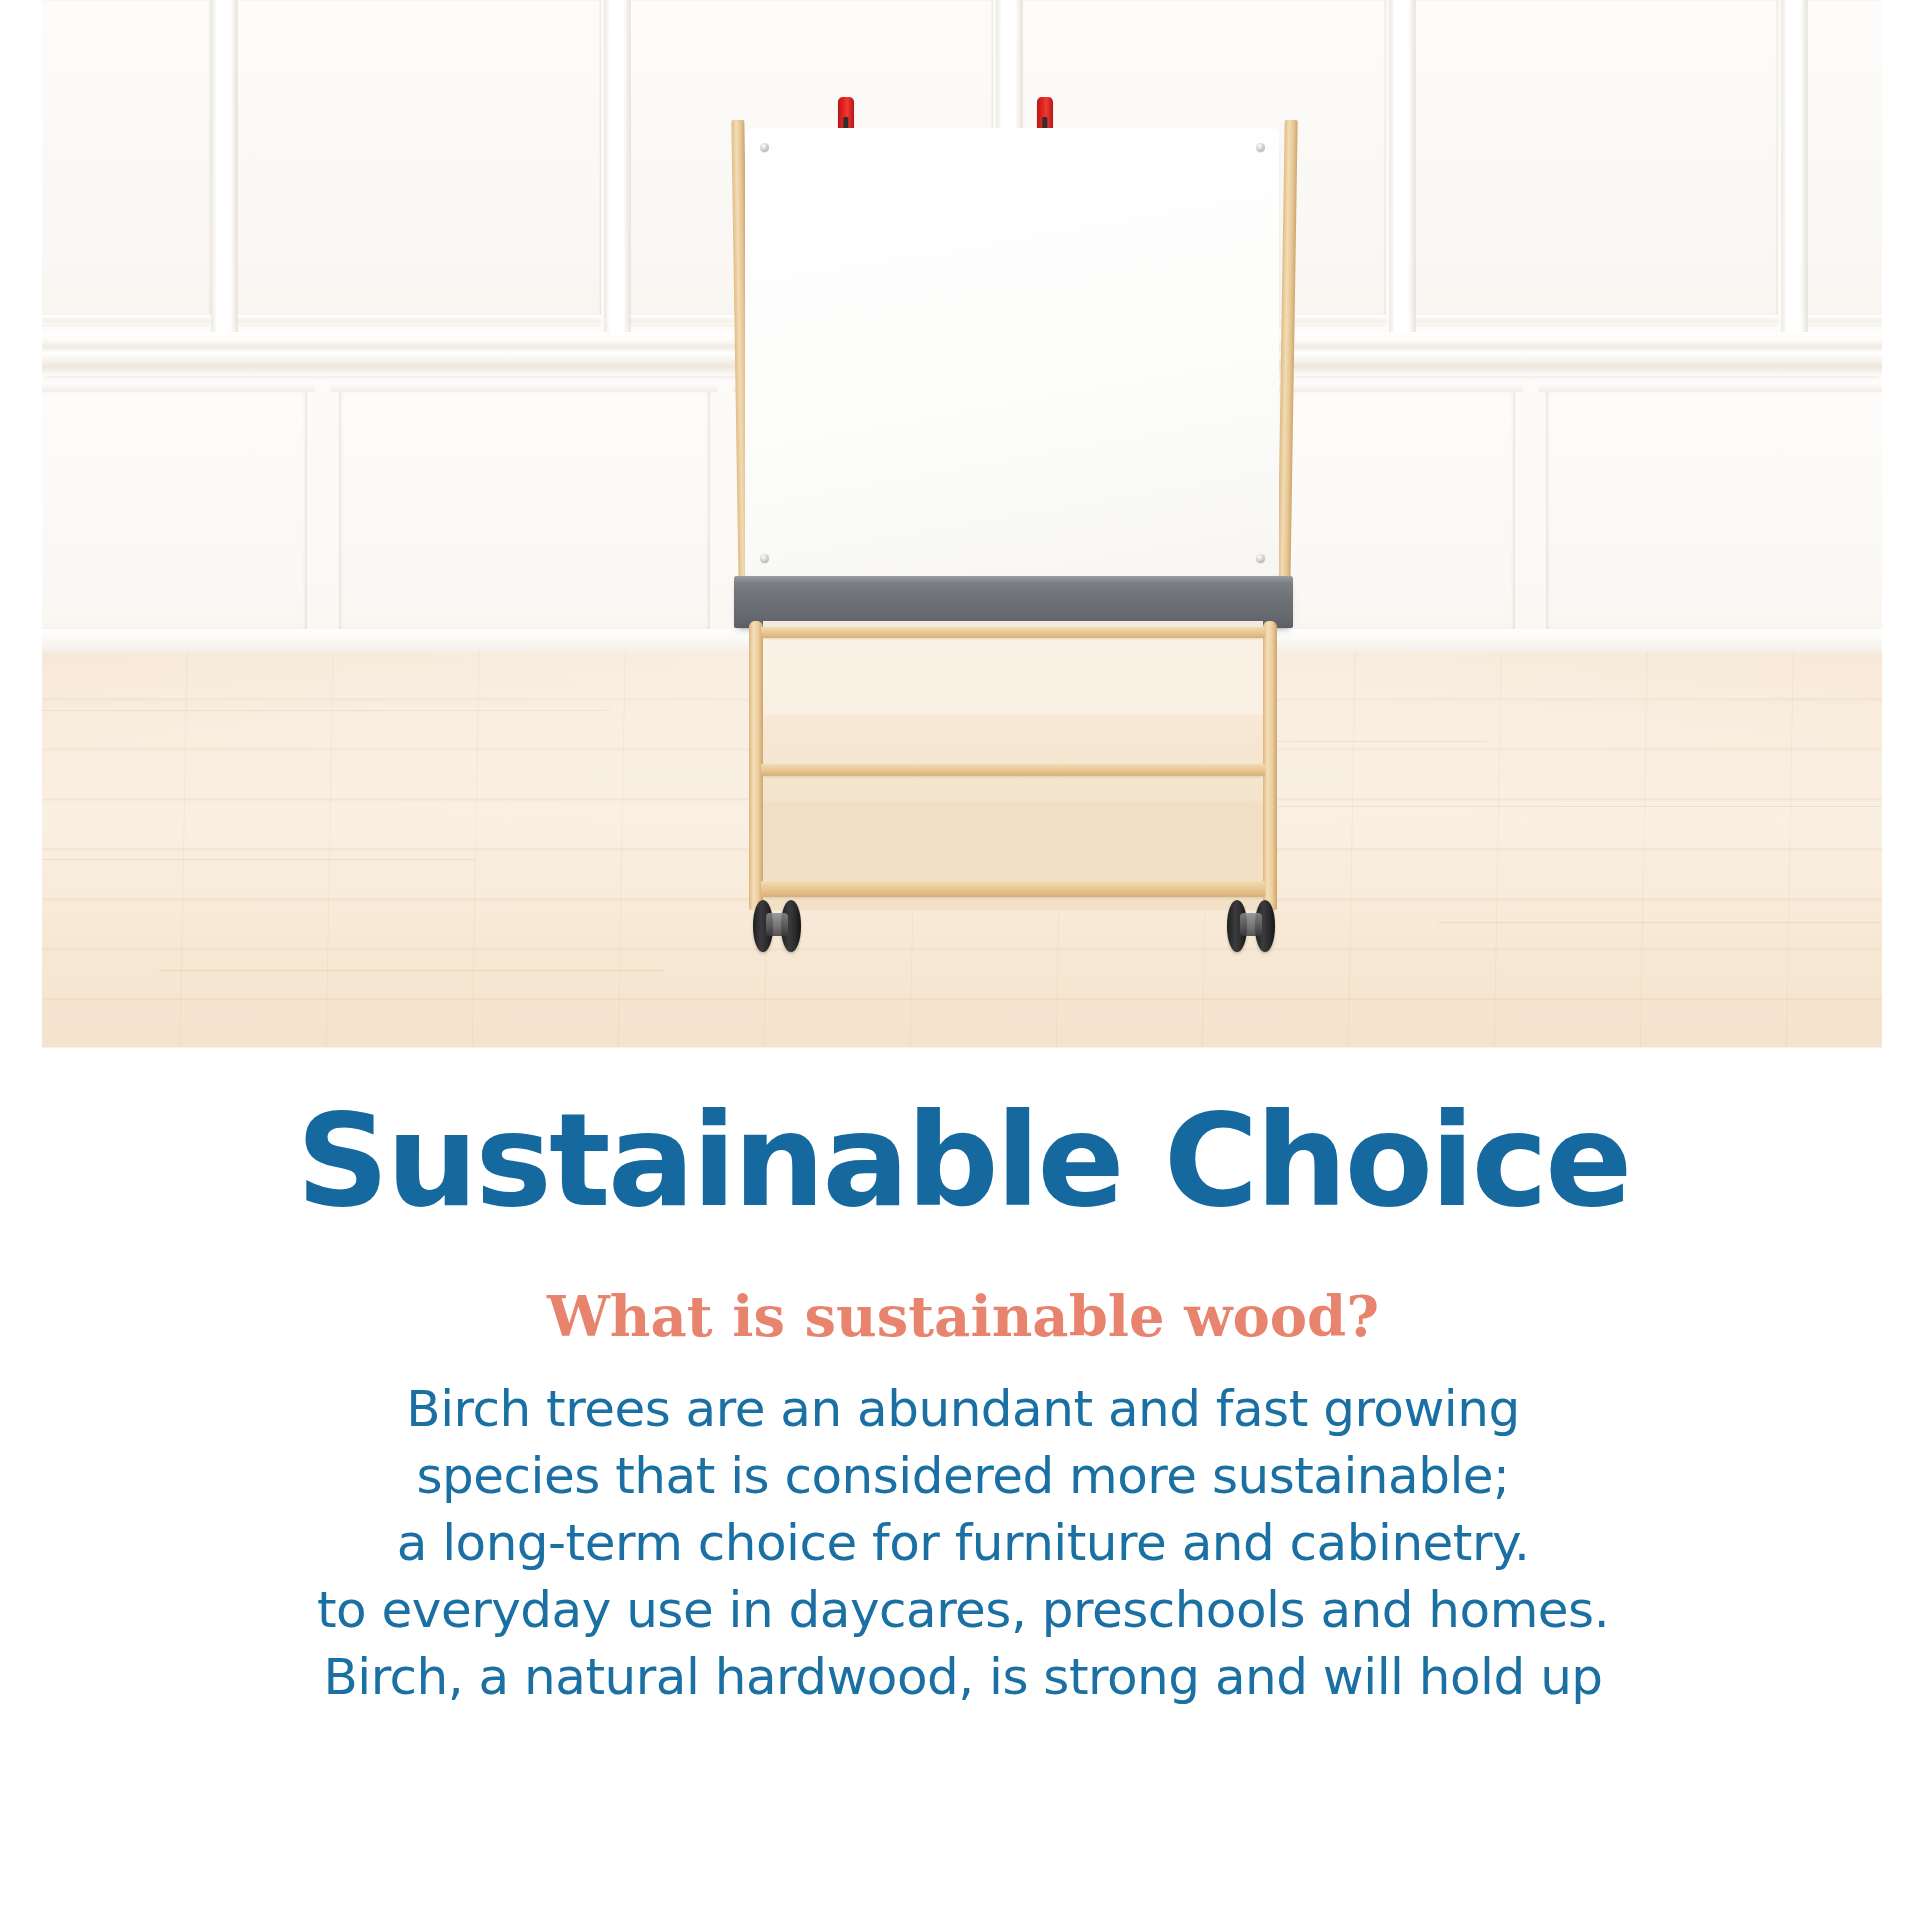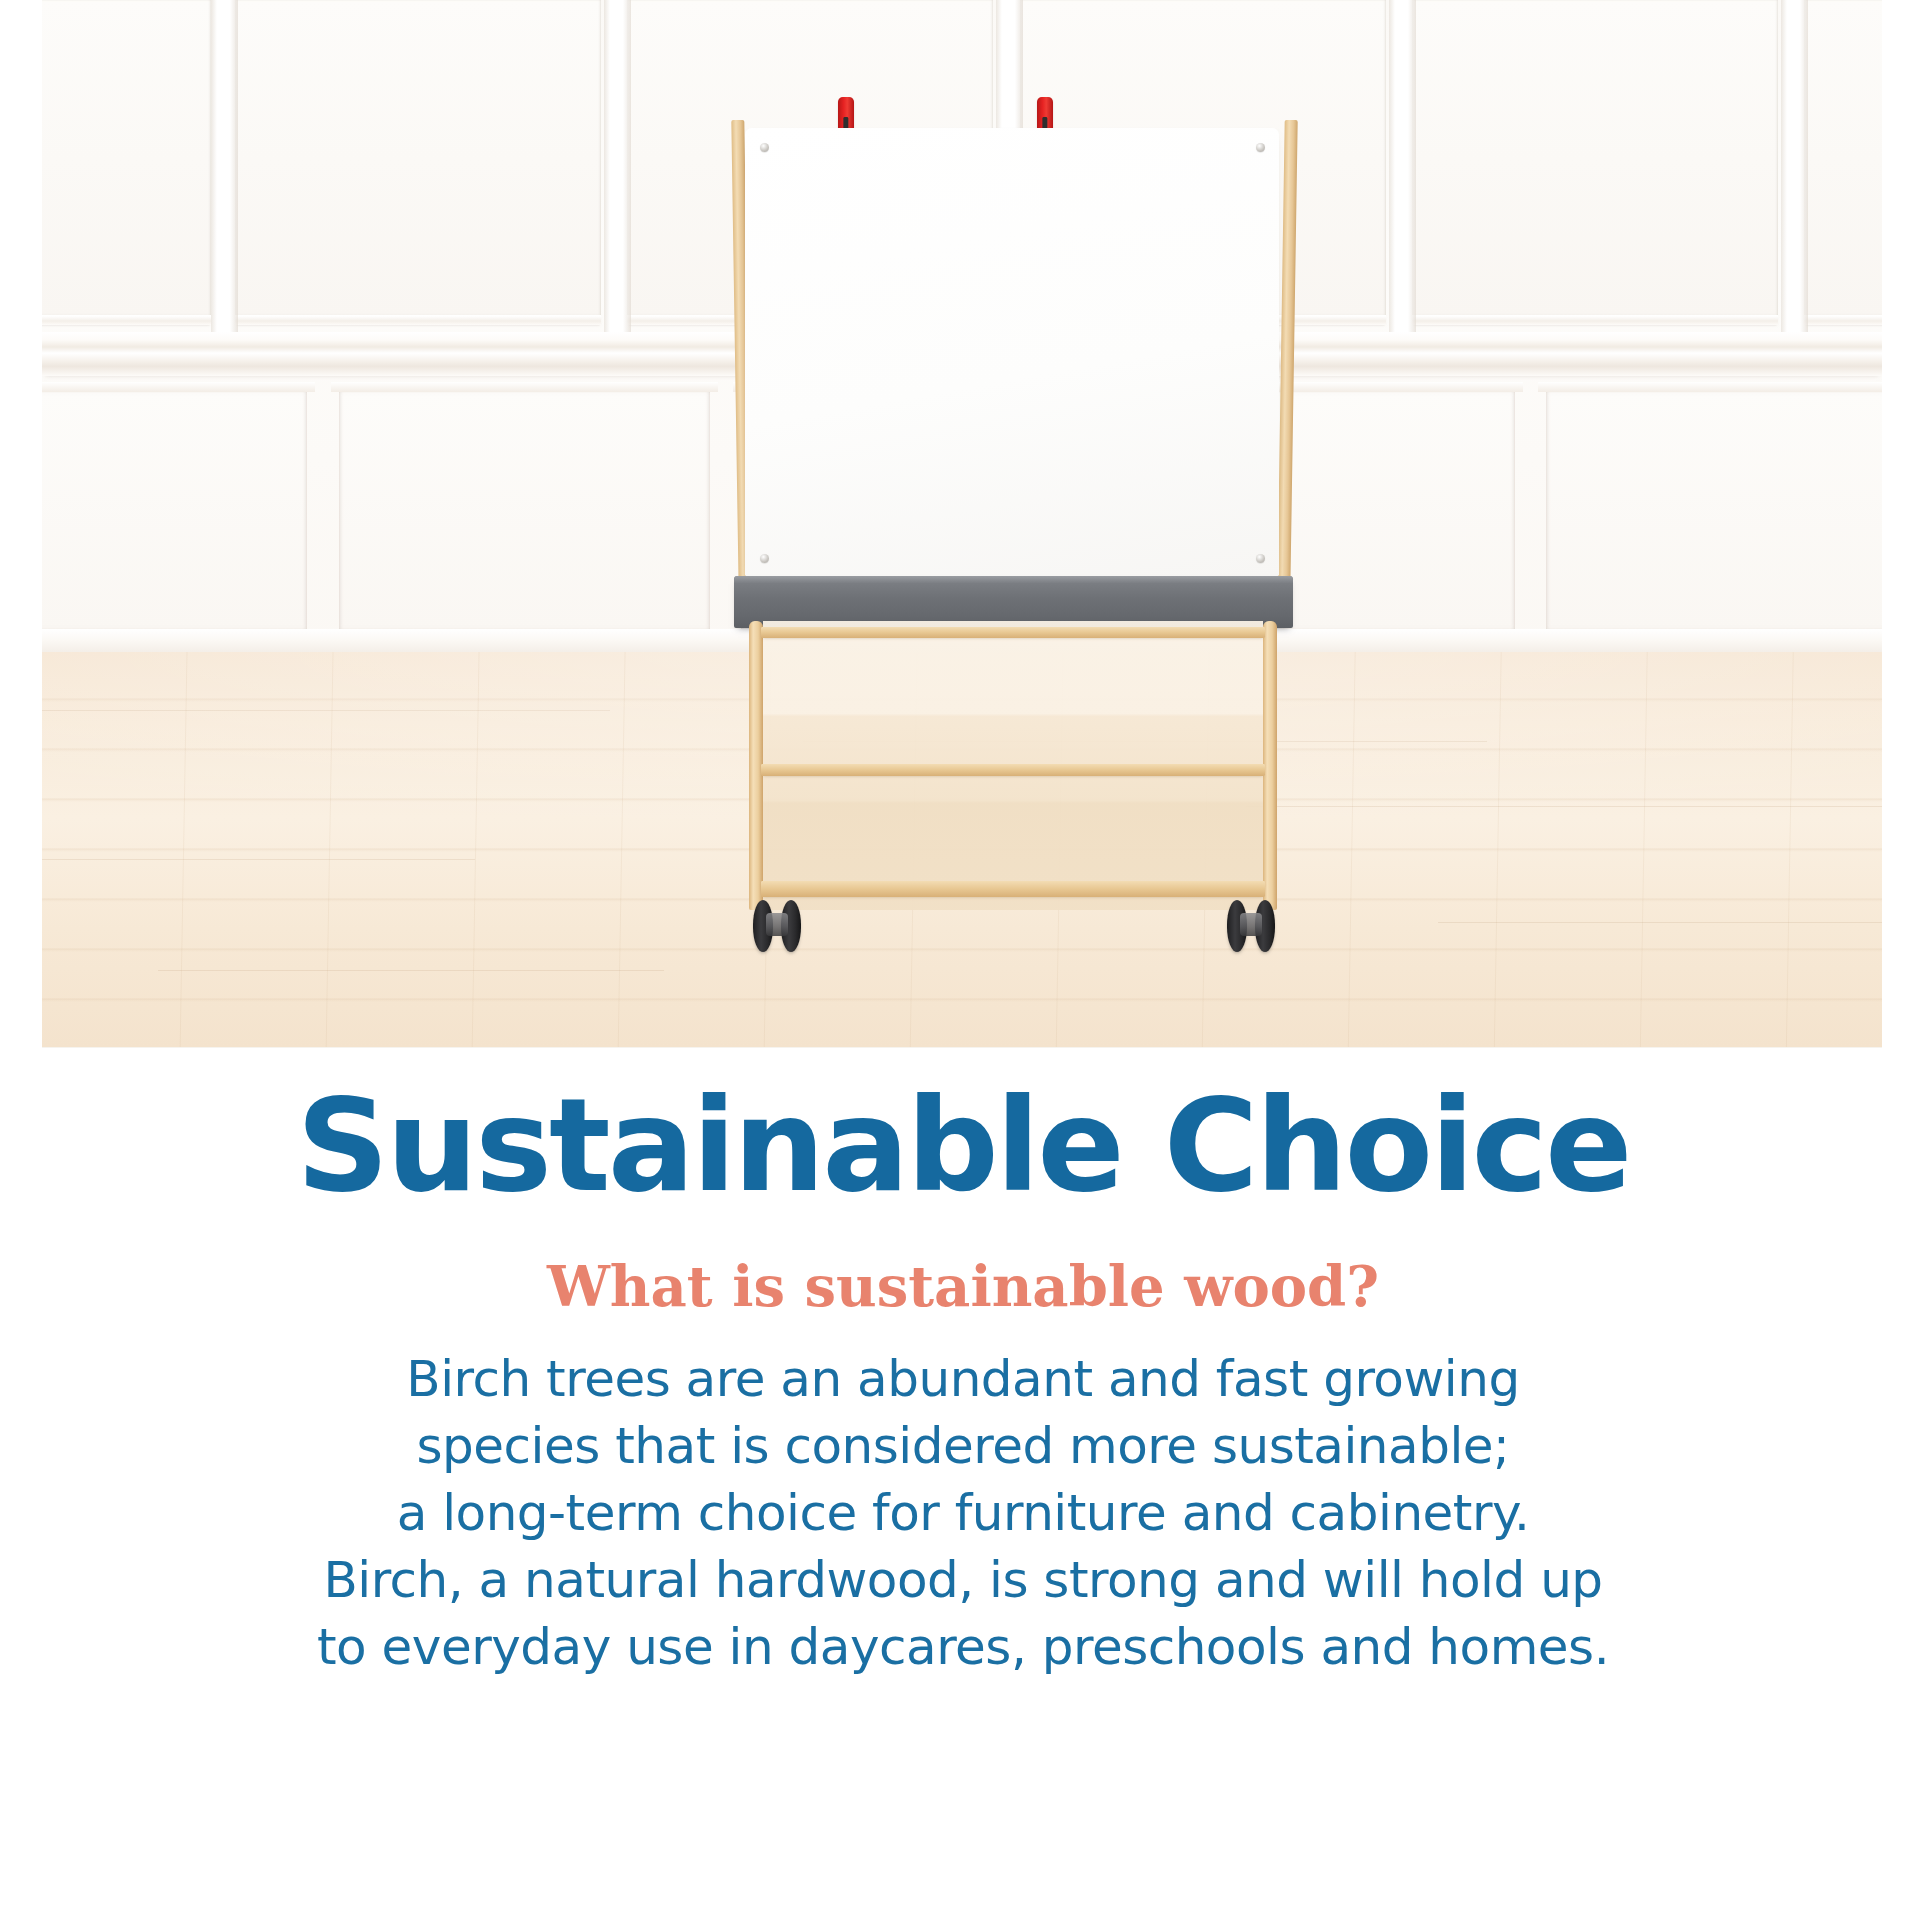--- a/index.html
+++ b/index.html
@@ -323,21 +323,21 @@
     width: 1926px;
     text-align: center;
   }
   .title {
     font-family: "DejaVu Sans", sans-serif;
     font-weight: 700;
     font-size: 129px;
     line-height: 1.0;
     letter-spacing: -2.9px;
     color: #15699f;
-    margin: 2px;
+    margin: 17px;
     padding: 0;
   }
   .subtitle {
     font-family: "DejaVu Serif", serif;
     font-weight: 700;
     font-size: 56px;
     line-height: 1.0;
     color: #e8836e;
     margin: 0;
     padding: 46px 0 0 0;
@@ -443,20 +443,20 @@
   <div class="textblock">
 
     <h1 class="title">Sustainable Choice</h1>
 
     <h2 class="subtitle">What is sustainable wood?</h2>
 
     <p class="bodytext">
       <span class="ln">Birch trees are an abundant and fast growing</span>
       <span class="ln">species that is considered more sustainable;</span>
       <span class="ln">a long-term choice for furniture and cabinetry.</span>
+      <span class="ln">to everyday use in daycares, preschools and homes.</span>
       <span class="ln">Birch, a natural hardwood, is strong and will hold up</span>
-      <span class="ln">to everyday use in daycares, preschools and homes.</span>
     </p>
 
   </div>
 
 </div>
 
 
 </body></html>

